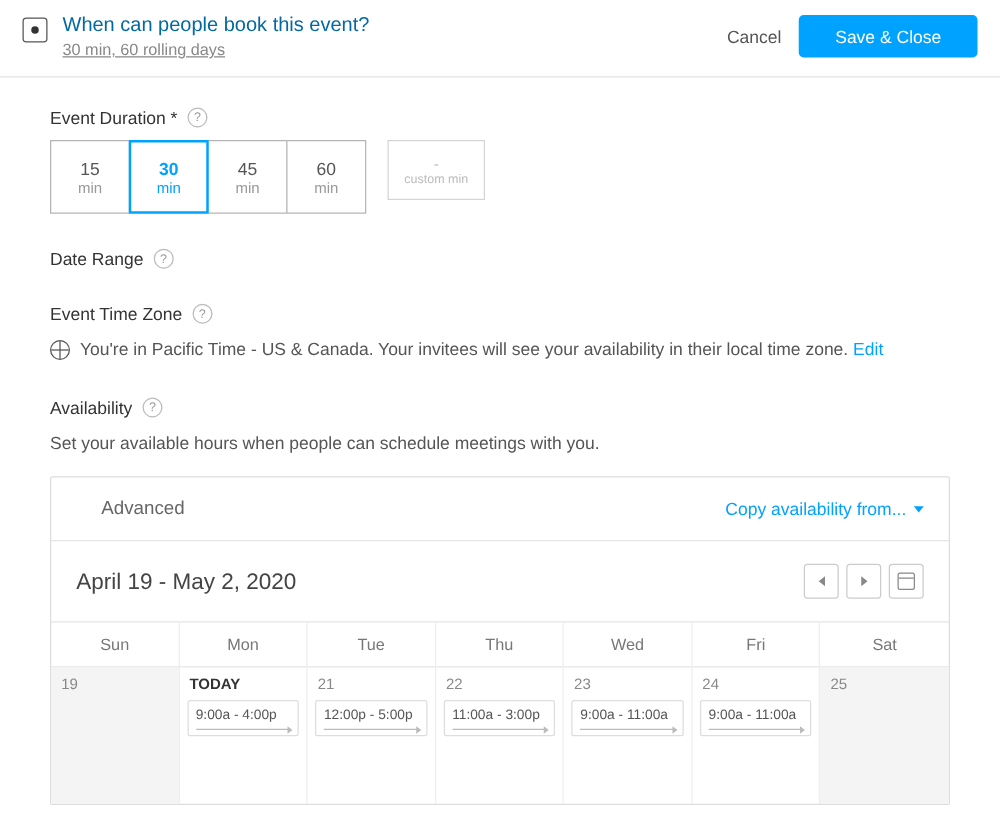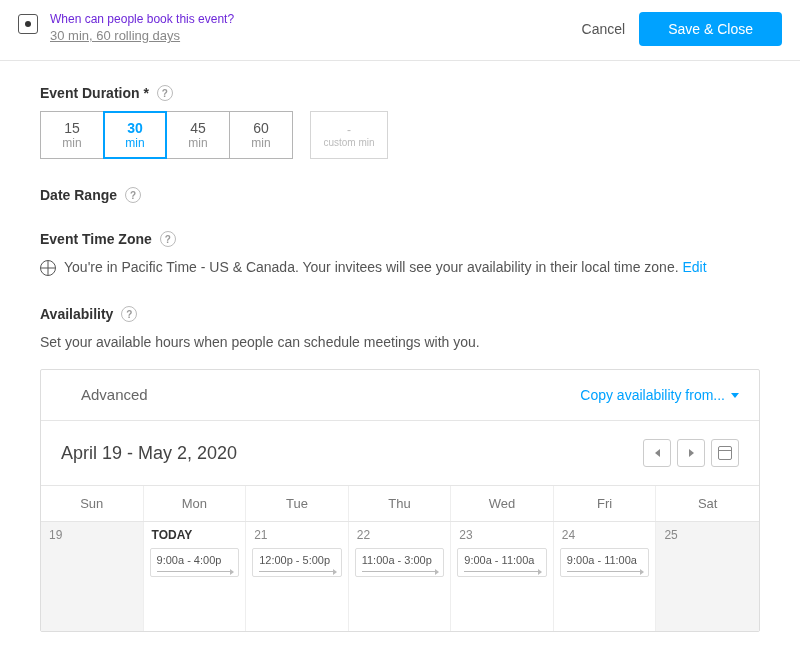--- a/index.html
+++ b/index.html
@@ -19,42 +19,42 @@
   .header-icon {
     width: 20px; height: 20px;
     border: 1px solid #555;
     border-radius: 3px;
     margin-right: 12px;
     margin-top: 2px;
     display: flex; align-items: center; justify-content: center;
   }
   .header-icon .dot { width: 6px; height: 6px; background:#333; border-radius:50%; }
   .header-text { flex: 1; }
-  .header-title { font-size: 12px; color: #6d28d9; font-weight: 500; }
+  .header-title { font-size: 16px; color: #0369a1; font-weight: 500; }
   .header-sub { font-size: 13px; color: #888; margin-top: 2px; text-decoration: underline; }
   .header-actions { display:flex; align-items:center; gap: 14px; }
   .cancel-link { color: #555; font-size: 14px; cursor:pointer; }
   .save-btn {
     background: #00a2ff; color: #fff; border:none; border-radius:4px;
     padding: 9px 29px; font-size: 14px; font-weight:500; cursor:pointer;
   }
   .content { padding: 24px 40px; }
   .section { margin-bottom: 28px; }
   .section-title {
-    font-weight: 700; font-size: 14px; color:#333;
+    font-weight: 400; font-size: 14px; color:#333;
     display:flex; align-items:center; gap:8px; margin-bottom:10px;
   }
   .help-circle {
     width:16px; height:16px; border:1px solid #bbb; border-radius:50%;
     display:inline-flex; align-items:center; justify-content:center;
     font-size:10px; color:#999; cursor:pointer;
   }
   .duration-row { display:flex; gap:0; }
   .dur-opt {
-    width:64px; height:48px; border:1px solid #b5b5b5;
+    width:64px; height:59px; border:1px solid #b5b5b5;
     display:flex; flex-direction:column; align-items:center; justify-content:center;
     cursor:pointer; background:#fff; margin-right:-1px;
   }
   .dur-opt.selected { border:2px solid #00a2ff; z-index:1; position:relative; }
   .dur-opt .num { font-size:14px; color:#555; }
   .dur-opt.selected .num { color:#00a2ff; font-weight:600; }
   .dur-opt .unit { font-size:12px; color:#999; }
   .dur-opt.selected .unit { color:#00a2ff; }
   .dur-custom {
     width:78px; height:48px; border:1px solid #d5d5d5; margin-left:18px;

